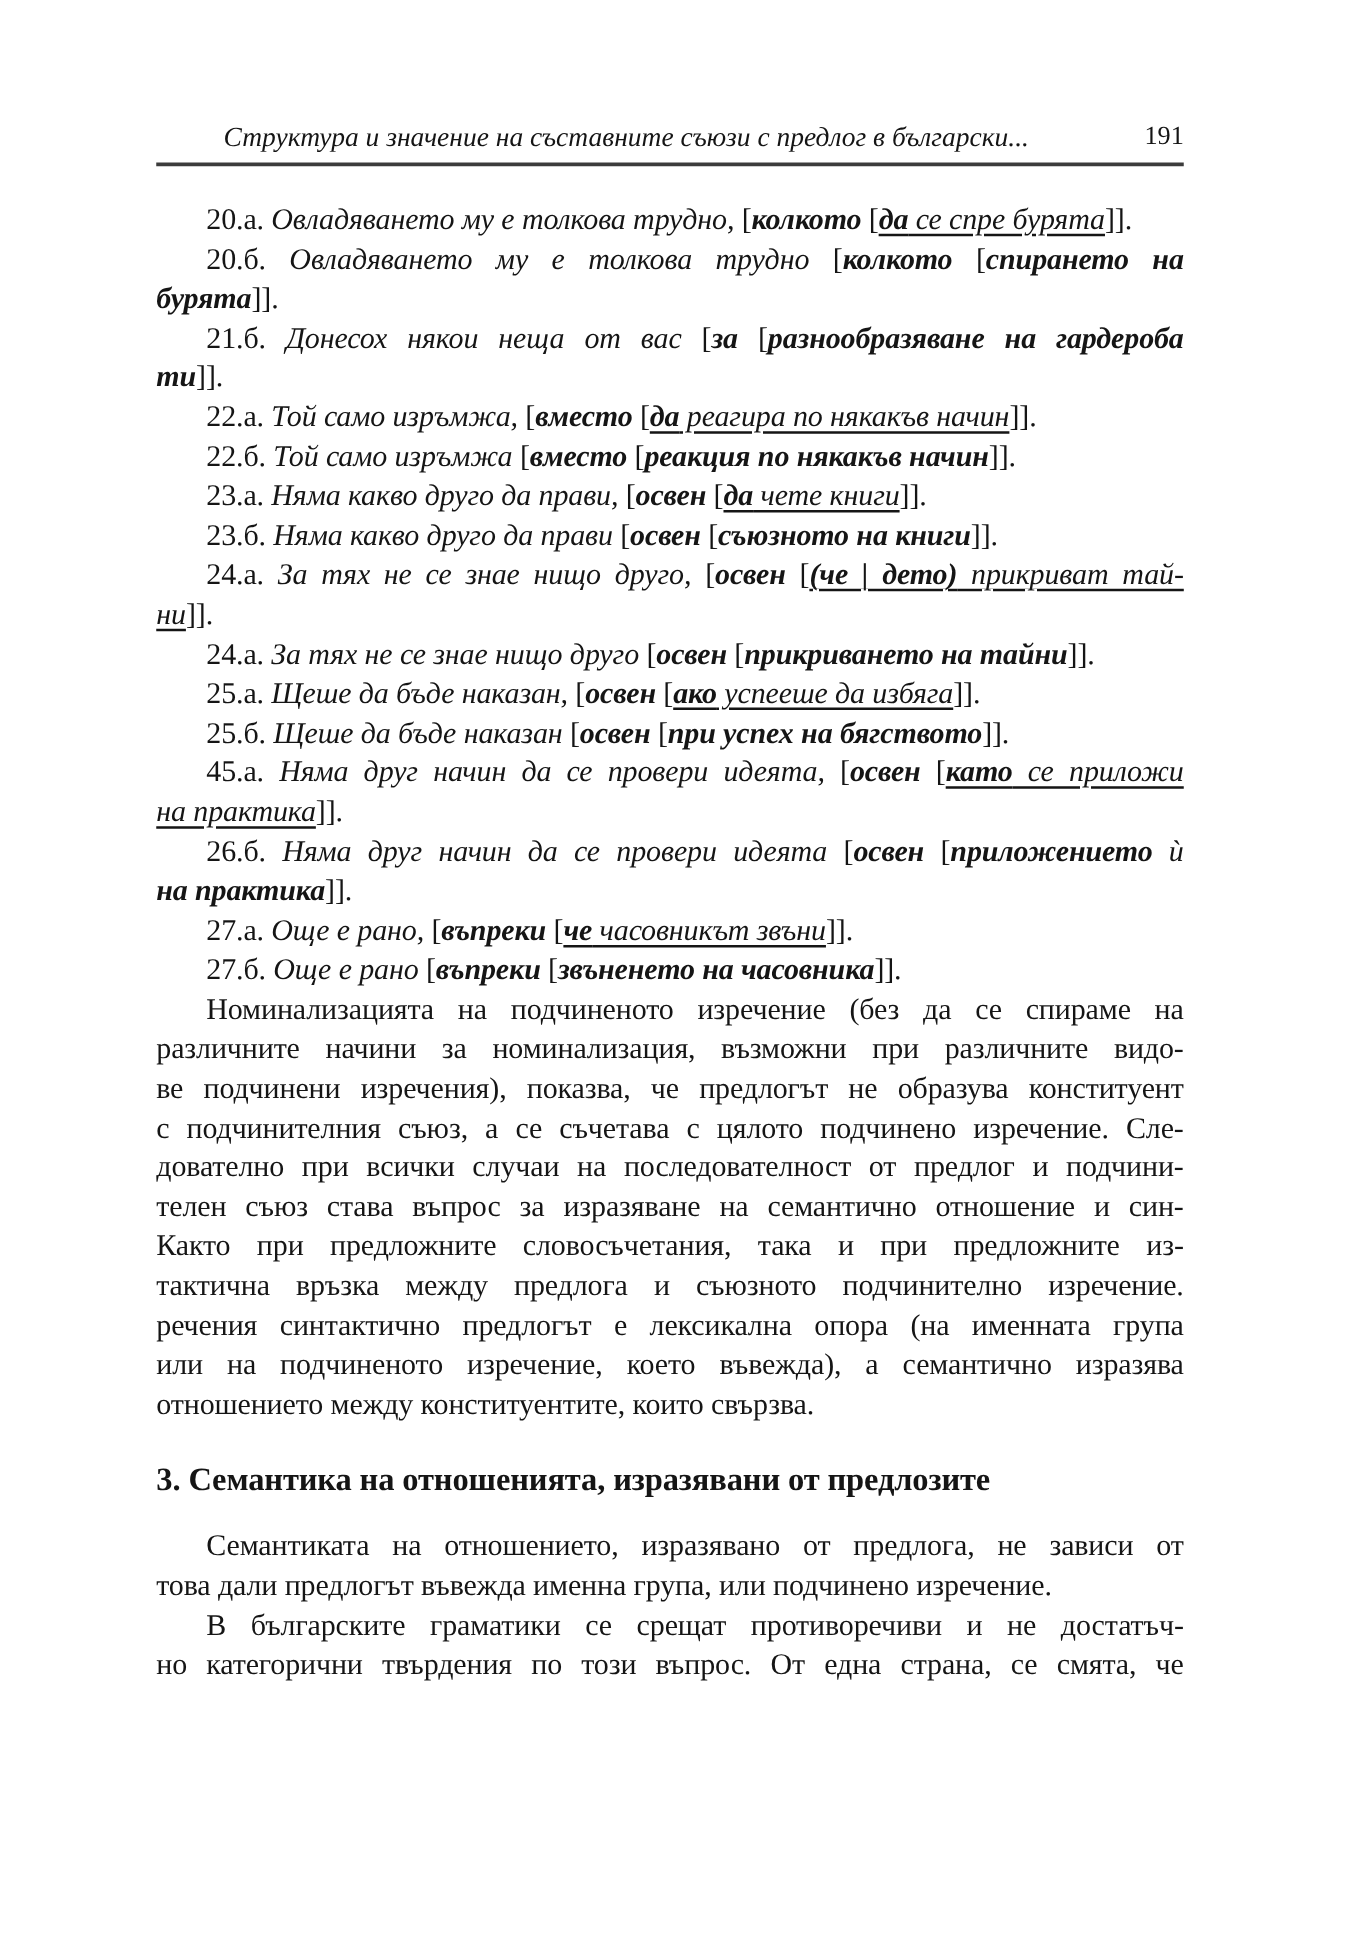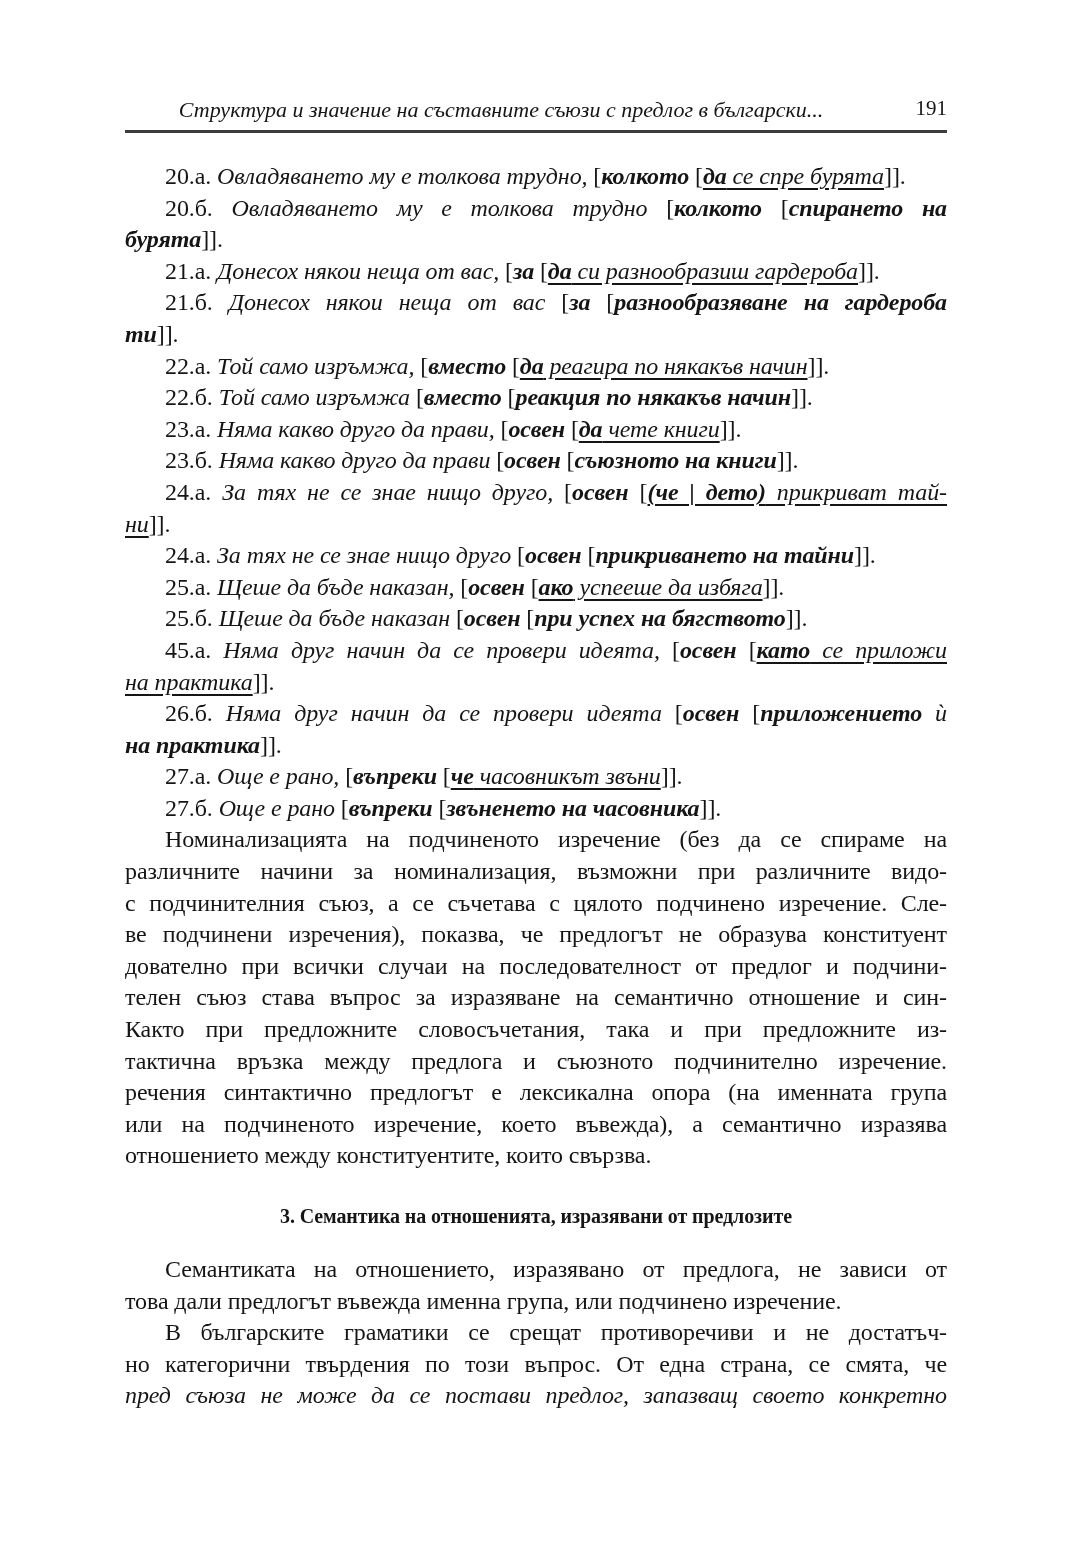--- a/index.html
+++ b/index.html
@@ -31,72 +31,70 @@
     margin:2px 0 28px 0;
   }
   .docbody{
     font-size:24px;line-height:31.6px;letter-spacing:-0.1px;
     width:822px;
   }
   .line{min-height:31.6px;}
   .line.ind{text-indent:40px;}
   .line.just{text-align:justify;text-align-last:justify;}
   .line.heading{
-    font-weight:bold;font-size:20px;line-height:34px;
-    text-align:center;text-indent:0;
+    font-weight:bold;font-size:26px;line-height:34px;
+    text-align:left;text-indent:0;
     margin:27px 0 21px 0;
   }
   .b{font-weight:bold;}
   .i{font-style:italic;}
   .u{text-decoration:underline;text-underline-offset:4px;text-decoration-thickness:1.5px;}
 </style>
 </head>
 <body>
 
 <div class="page">
   <div class="content">
     <div class="running-header">
       <div class="title">Структура и значение на съставните съюзи с предлог в български...</div>
       <div class="pagenum">191</div>
     </div>
     <hr class="rule">
     <div class="docbody">
         <div class="line ind"><span>20.а. </span><span class="i">Овладяването му е толкова трудно,</span><span> [</span><span class="b i">колкото</span><span> [</span><span class="b i u">да</span><span class="i u"> се спре бурята</span><span>]].</span></div>
         <div class="line ind just"><span>20.б. </span><span class="i">Овладяването му е толкова трудно</span><span> [</span><span class="b i">колкото</span><span> [</span><span class="b i">спирането на</span></div>
         <div class="line"><span class="b i">бурята</span><span>]].</span></div>
-        <div class="line ind"><span>21.а. </span><span class="i">Донесох някои неща от вас,</span><span> [</span><span class="b i">за</span><span> [</span><span class="b i u">да</span><span class="i u"> си разнообразиш гардероба</span><span>]].</span></div>
         <div class="line ind just"><span>21.б. </span><span class="i">Донесох някои неща от вас</span><span> [</span><span class="b i">за</span><span> [</span><span class="b i">разнообразяване на гардероба</span></div>
         <div class="line"><span class="b i">ти</span><span>]].</span></div>
         <div class="line ind"><span>22.а. </span><span class="i">Той само изръмжа,</span><span> [</span><span class="b i">вместо</span><span> [</span><span class="b i u">да</span><span class="i u"> реагира по някакъв начин</span><span>]].</span></div>
         <div class="line ind"><span>22.б. </span><span class="i">Той само изръмжа</span><span> [</span><span class="b i">вместо</span><span> [</span><span class="b i">реакция по някакъв начин</span><span>]].</span></div>
         <div class="line ind"><span>23.а. </span><span class="i">Няма какво друго да прави,</span><span> [</span><span class="b i">освен</span><span> [</span><span class="b i u">да</span><span class="i u"> чете книги</span><span>]].</span></div>
         <div class="line ind"><span>23.б. </span><span class="i">Няма какво друго да прави</span><span> [</span><span class="b i">освен</span><span> [</span><span class="b i">съюзното на книги</span><span>]].</span></div>
         <div class="line ind just"><span>24.а. </span><span class="i">За тях не се знае нищо друго,</span><span> [</span><span class="b i">освен</span><span> [</span><span class="b i u">(че | дето)</span><span class="i u"> прикриват тай-</span></div>
         <div class="line"><span class="i u">ни</span><span>]].</span></div>
         <div class="line ind"><span>24.а. </span><span class="i">За тях не се знае нищо друго</span><span> [</span><span class="b i">освен</span><span> [</span><span class="b i">прикриването на тайни</span><span>]].</span></div>
         <div class="line ind"><span>25.а. </span><span class="i">Щеше да бъде наказан,</span><span> [</span><span class="b i">освен</span><span> [</span><span class="b i u">ако</span><span class="i u"> успееше да избяга</span><span>]].</span></div>
         <div class="line ind"><span>25.б. </span><span class="i">Щеше да бъде наказан</span><span> [</span><span class="b i">освен</span><span> [</span><span class="b i">при успех на бягството</span><span>]].</span></div>
         <div class="line ind just"><span>45.а. </span><span class="i">Няма друг начин да се провери идеята,</span><span> [</span><span class="b i">освен</span><span> [</span><span class="b i u">като</span><span class="i u"> се приложи</span></div>
         <div class="line"><span class="i u">на практика</span><span>]].</span></div>
         <div class="line ind just"><span>26.б. </span><span class="i">Няма друг начин да се провери идеята</span><span> [</span><span class="b i">освен</span><span> [</span><span class="b i">приложението</span><span class="i"> ѝ</span></div>
         <div class="line"><span class="b i">на практика</span><span>]].</span></div>
         <div class="line ind"><span>27.а. </span><span class="i">Още е рано,</span><span> [</span><span class="b i">въпреки</span><span> [</span><span class="b i u">че</span><span class="i u"> часовникът звъни</span><span>]].</span></div>
         <div class="line ind"><span>27.б. </span><span class="i">Още е рано</span><span> [</span><span class="b i">въпреки</span><span> [</span><span class="b i">звъненето на часовника</span><span>]].</span></div>
         <div class="line ind just"><span>Номинализацията на подчиненото изречение (без да се спираме на</span></div>
         <div class="line just"><span>различните начини за номинализация, възможни при различните видо-</span></div>
+        <div class="line just"><span>ве подчинени изречения), показва, че предлогът не образува конституент</span></div>
         <div class="line just"><span>с подчинителния съюз, а се съчетава с цялото подчинено изречение. Сле-</span></div>
-        <div class="line just"><span>ве подчинени изречения), показва, че предлогът не образува конституент</span></div>
         <div class="line just"><span>дователно при всички случаи на последователност от предлог и подчини-</span></div>
         <div class="line just"><span>телен съюз става въпрос за изразяване на семантично отношение и син-</span></div>
         <div class="line just"><span>Както при предложните словосъчетания, така и при предложните из-</span></div>
         <div class="line just"><span>тактична връзка между предлога и съюзното подчинително изречение.</span></div>
         <div class="line just"><span>речения синтактично предлогът е лексикална опора (на именната група</span></div>
         <div class="line just"><span>или на подчиненото изречение, което въвежда), а семантично изразява</span></div>
         <div class="line"><span>отношението между конституентите, които свързва.</span></div>
         <div class="line heading"><span class="b">3. Семантика на отношенията, изразявани от предлозите</span></div>
         <div class="line ind just"><span>Семантиката на отношението, изразявано от предлога, не зависи от</span></div>
         <div class="line"><span>това дали предлогът въвежда именна група, или подчинено изречение.</span></div>
         <div class="line ind just"><span>В българските граматики се срещат противоречиви и не достатъч-</span></div>
         <div class="line just"><span>но категорични твърдения по този въпрос. От една страна, се смята, че</span></div>
-        <div class="line just"><span class="i">пред съюза не може да се постави предлог, запазващ своето конкретно</span></div>
       </div>
   </div>
 </div>
 
 </body></html>

